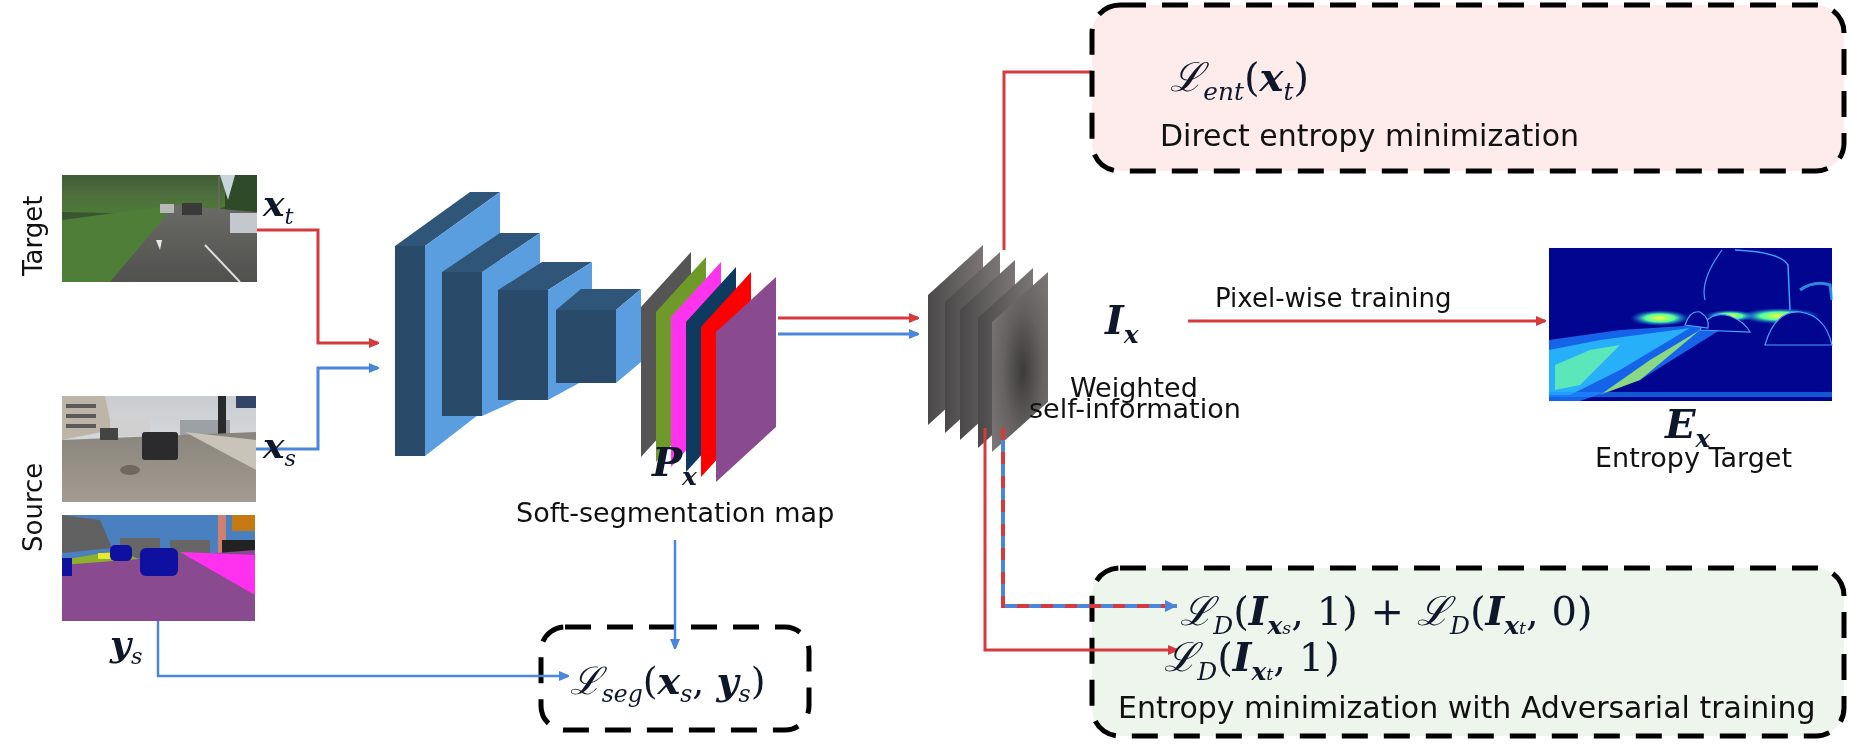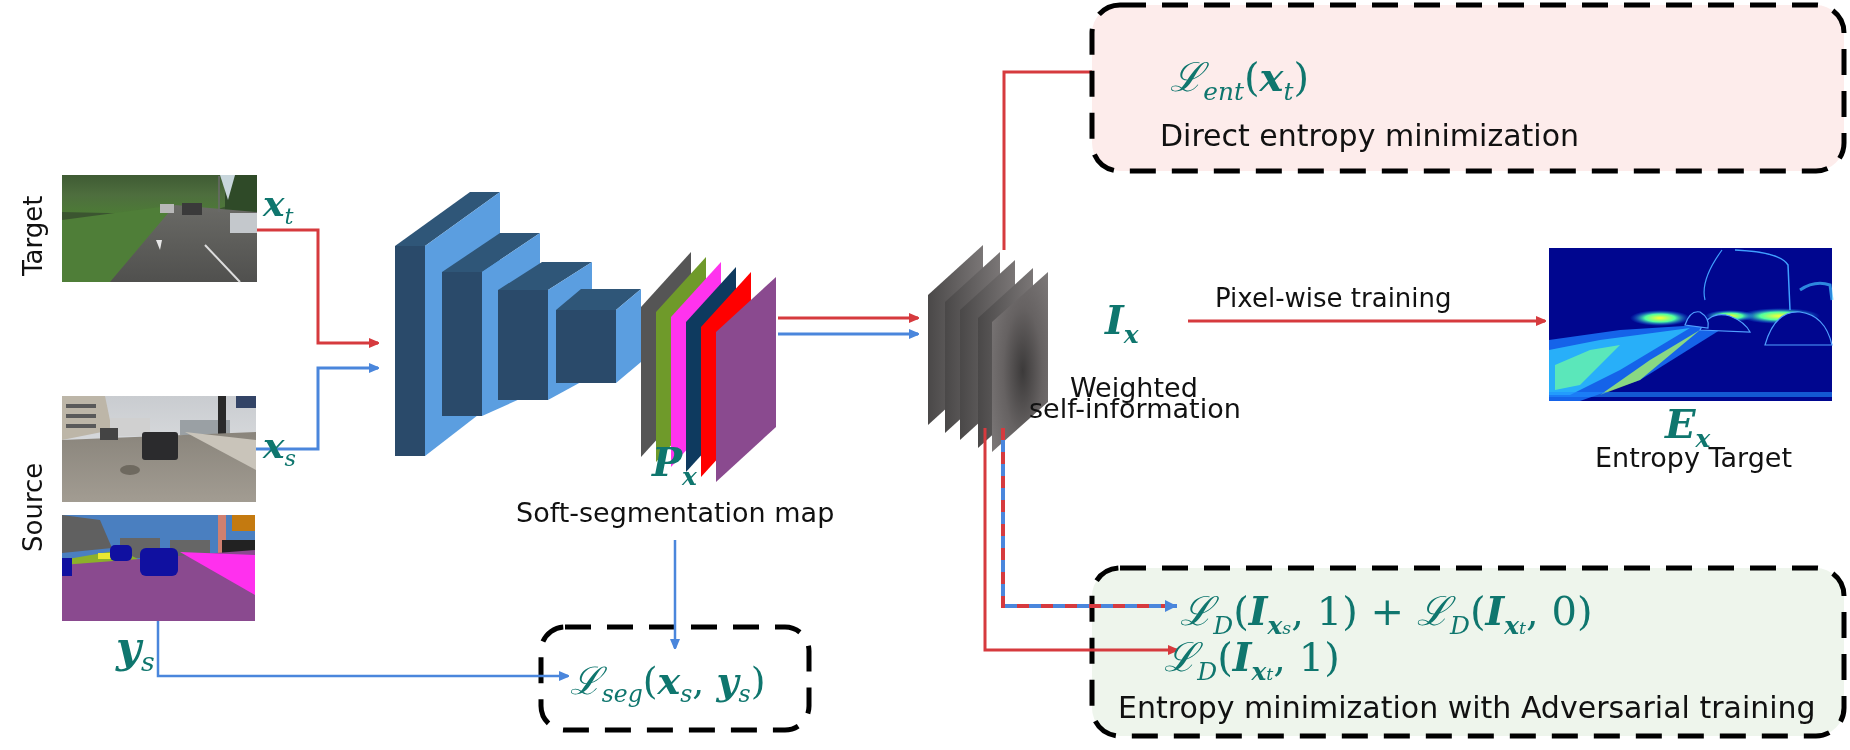--- a/index.html
+++ b/index.html
@@ -1,19 +1,19 @@
 <!DOCTYPE html>
 <html><head>
 <meta charset="utf-8">
 <style>
   html, body { margin:0; padding:0; background:#ffffff; }
   body { width:1850px; height:750px; position:relative; overflow:hidden; font-family:"DejaVu Sans", sans-serif; }
   svg#diagram { position:absolute; left:0; top:0; }
   .lbl { position:absolute; color:#111; font-family:"DejaVu Sans", sans-serif; white-space:nowrap; }
-  .math { position:absolute; color:#0f766e; font-family:"DejaVu Serif", serif; white-space:nowrap; }
+  .math { position:absolute; color:#0f172a; font-family:"DejaVu Serif", serif; white-space:nowrap; }
   .math b { font-style:italic; font-weight:bold; }
   .math sub { font-size:62%; font-style:italic; vertical-align:-0.35em; }
   .script { font-family:"DejaVu Serif", serif; font-style:italic; }
   .vert { position:absolute; transform-origin:left top; transform:rotate(-90deg); font-size:26px; font-family:"DejaVu Sans", sans-serif; color:#111; white-space:nowrap; }
   .cap { font-size:27px; }
 </style>
 </head>
 <body>
 
 <svg id="diagram" width="1850" height="750" viewBox="0 0 1850 750">
@@ -184,21 +184,21 @@
 
   <line x1="675" y1="540" x2="675" y2="648" stroke="#4a86dc" stroke-width="2.5" marker-end="url(#arrB)"></line>
   <polyline points="158,621 158,676 568,676" fill="none" stroke="#4a86dc" stroke-width="2.5" marker-end="url(#arrB)"></polyline>
 </svg>
 
 <div class="vert" style="left:18px; top:276px;">Target</div>
 <div class="vert" style="left:18px; top:552px;">Source</div>
 
 <div class="math" style="left:263px; top:182px; font-size:36px;"><b>x</b><sub>t</sub></div>
 <div class="math" style="left:263px; top:424px; font-size:36px;text-align:right;"><b>x</b><sub>s</sub></div>
-<div class="math" style="left:116px; top:622px; font-size:43px;"><b>y</b><sub>s</sub></div>
+<div class="math" style="left:110px; top:622px; font-size:36px;"><b>y</b><sub>s</sub></div>
 
 <div class="math" style="left:652px; top:438px; font-size:40px;"><b>P</b><sub><b>x</b></sub></div>
 <div class="lbl cap" style="left:516px; top:497px;">Soft-segmentation map</div>
 
 <div class="math" style="left:1105px; top:296px; font-size:40px;"><b>I</b><sub><b>x</b></sub></div>
 <div class="lbl cap" style="left:1070px; top:353px;margin-top:19px;">Weighted</div>
 <div class="lbl cap" style="left:1029px; top:393px;">self-information</div>
 
 <div class="lbl" style="left:1215px; top:283px; font-size:26px;">Pixel-wise training</div>
 

